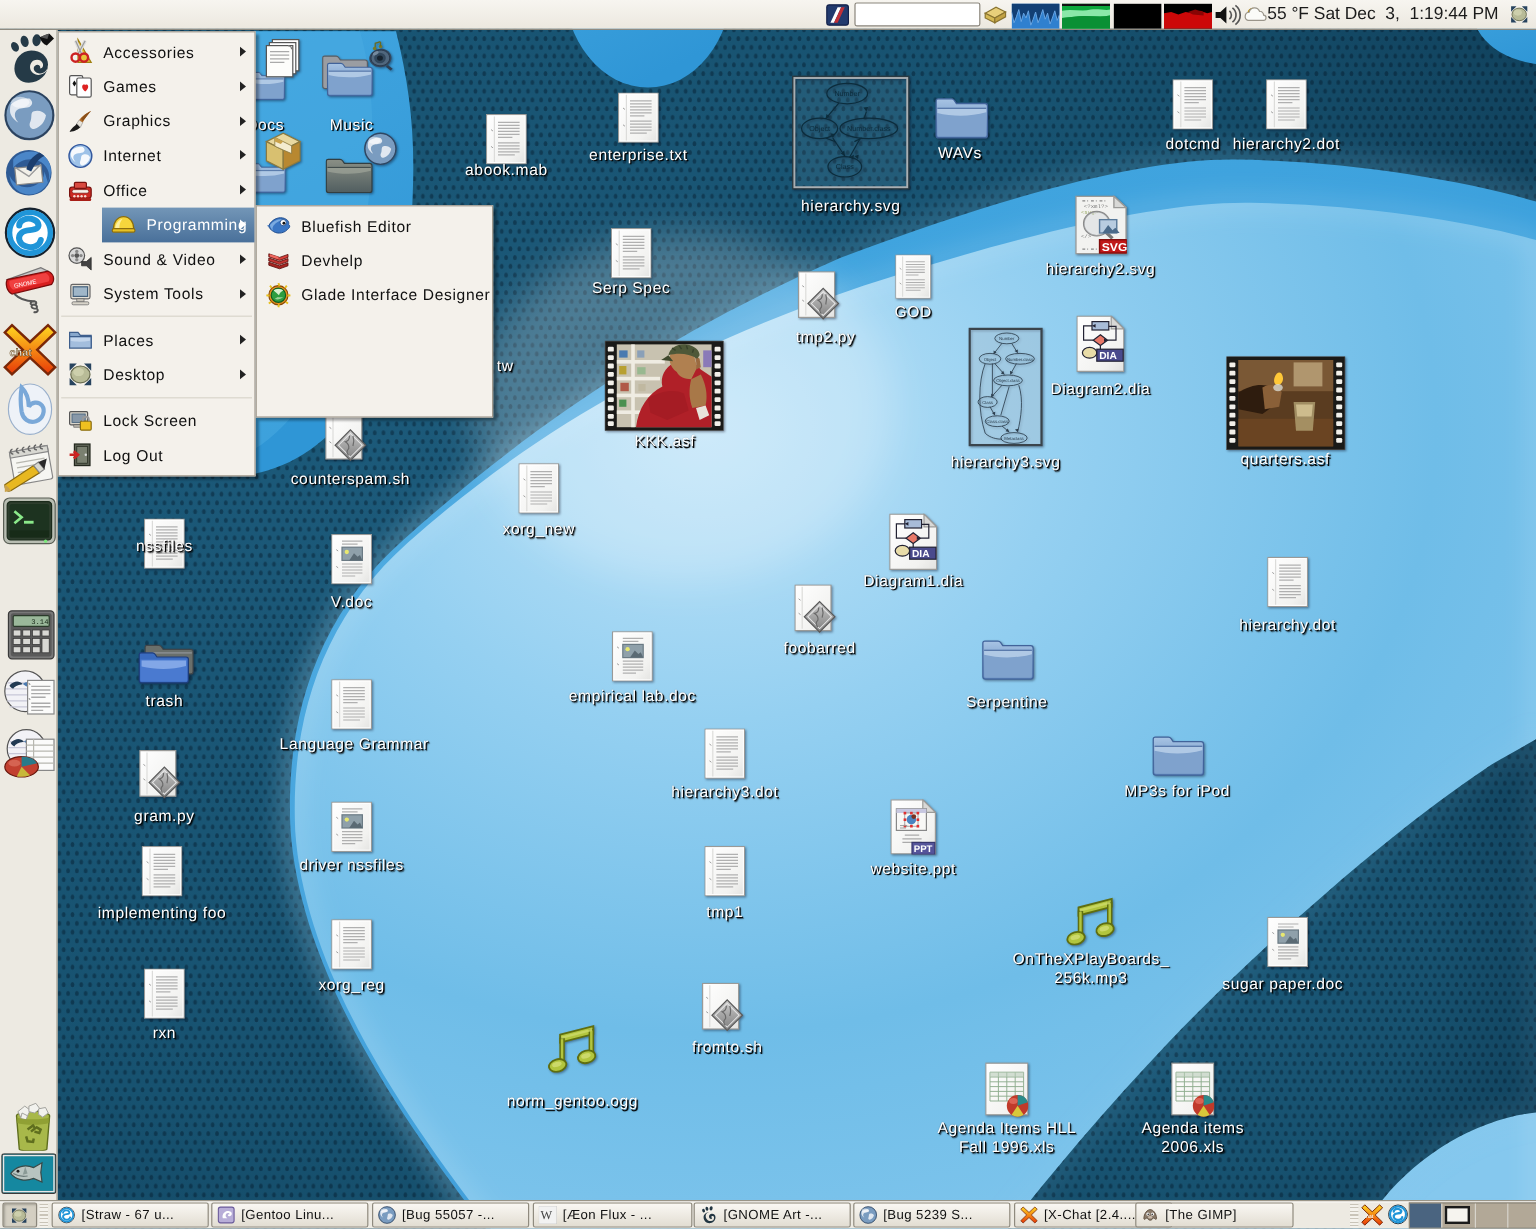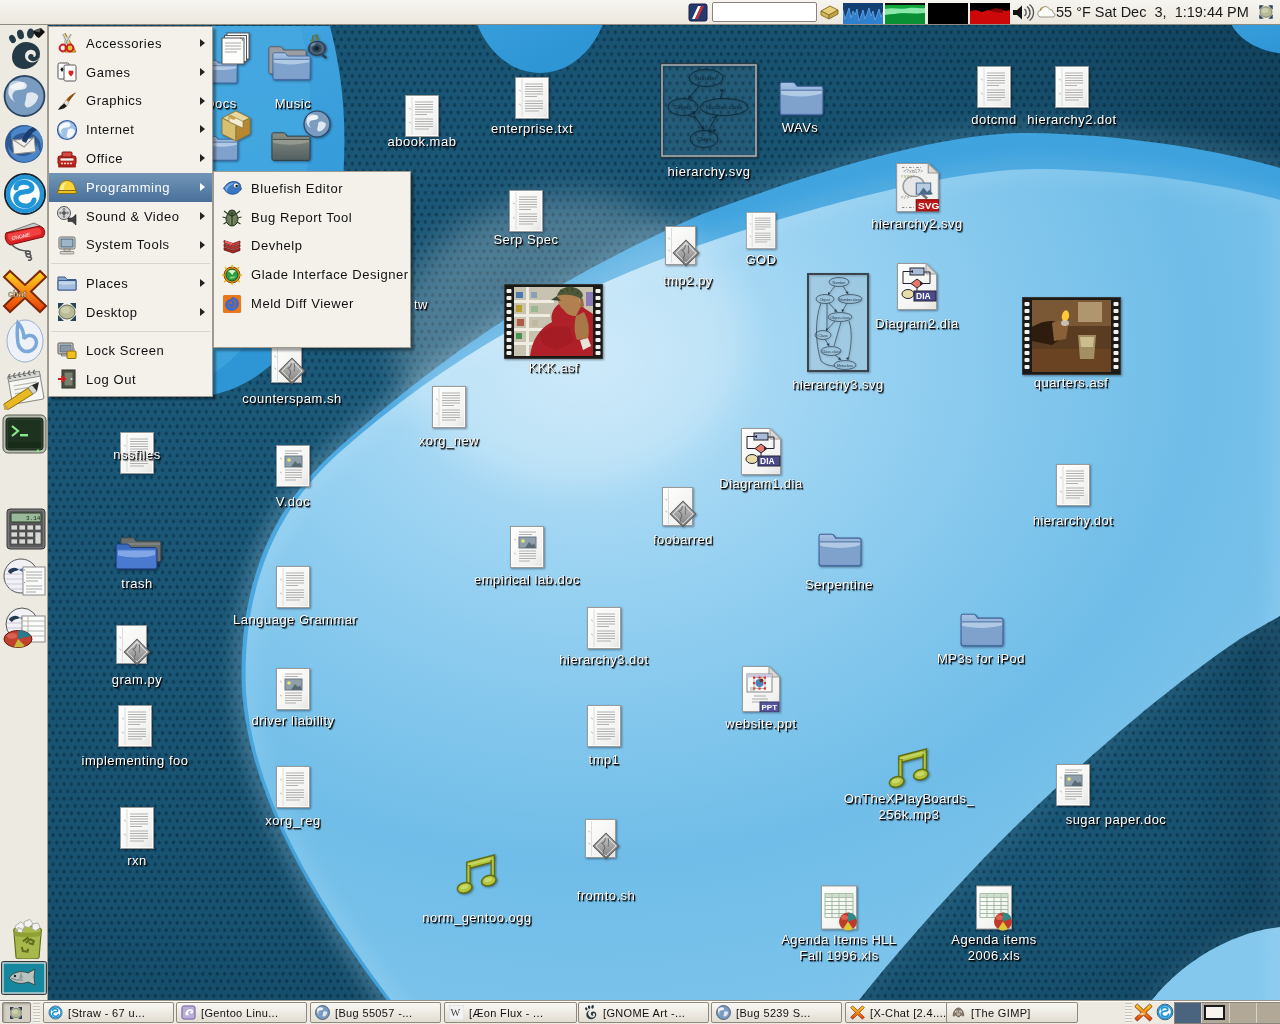--- a/index.html
+++ b/index.html
@@ -9,21 +9,21 @@
 #toppanel{z-index:30;position:absolute;left:0;top:0;width:1280px;height:24px;background:linear-gradient(#f7f5f0,#ece8df);border-bottom:1px solid #8f8b81;}
 #leftpanel{z-index:30;position:absolute;left:0;top:25px;width:47px;height:975px;background:#edeae2;border-right:1px solid #a29d90;}
 #taskbar{z-index:30;position:absolute;left:0;top:1000px;width:1280px;height:24px;background:#edeae2;border-top:1px solid #9a9588;box-shadow:inset 0 1px 0 #fbfaf7;}
 
 #menu{position:absolute;left:48px;top:26px;width:163px;height:367px;background:#f4f1eb;border:1px solid #a09a8e;box-shadow:3px 3px 2px rgba(0,0,0,.35);padding-top:2px;z-index:40;}
 #submenu{position:absolute;left:213px;top:171px;width:196px;height:173px;background:#f4f1eb;border:1px solid #a09a8e;box-shadow:3px 3px 2px rgba(0,0,0,.35);padding-top:2px;z-index:41;}
 .mi{height:28.8px;display:flex;align-items:center;position:relative;color:#101010;font-size:13px;letter-spacing:.55px;}
 .mi .ic{width:24px;height:24px;margin-left:6px;flex:none;}
 .mi .tx{margin-left:7px;white-space:nowrap;}
 .mi .ar{position:absolute;right:7px;top:10px;width:0;height:0;border-left:5px solid #222;border-top:4.5px solid transparent;border-bottom:4.5px solid transparent;}
-.mi.hl{background:linear-gradient(#7396b7,#49709a);color:#fff;}
+.mi.hl{background:linear-gradient(#7396b7,#49709a);color:#fff;margin-left:36px;}
 .mi.hl .ar{border-left-color:#fff;}
 .msep{height:9.6px;position:relative;}
 .msep:after{content:"";position:absolute;left:2px;right:2px;top:4px;border-top:1px solid #d9d5cb;}
 
 .di{position:absolute;text-align:center;z-index:5;}
 .di svg{display:block;margin:0 auto;filter:drop-shadow(1px 1.5px 1px rgba(0,0,20,.4));}
 .lbl{position:absolute;z-index:6;text-align:center;font-size:13px;letter-spacing:.5px;line-height:16px;color:#fff;white-space:pre;
  text-shadow:1px 1px 0 rgba(0,0,0,.92),1.5px 1.5px 1px rgba(0,0,0,.65),0 0 1px rgba(0,0,0,.35);}
 
 .wbtn{position:absolute;top:1px;height:19px;background:linear-gradient(#faf8f4,#e2ddd2);border:1px solid #8f8a7e;border-radius:2px;display:flex;align-items:center;overflow:hidden;}
@@ -242,27 +242,27 @@
         <svg width="34" height="42">
           <use href="#docimg"></use>
         </svg>
       </div>
 <div class="lbl" style="left:467px;top:572px;width:120px">empirical lab.doc</div>
 <div class="di" style="left:276px;top:668px">
         <svg width="34" height="42">
           <use href="#docimg"></use>
         </svg>
       </div>
-<div class="lbl" style="left:233px;top:713px;width:120px">driver liability</div>
+<div class="lbl" style="left:233px;top:713px;width:120px">driver nssfiles</div>
 <div class="di" style="left:1056px;top:764px">
         <svg width="34" height="42">
           <use href="#docimg"></use>
         </svg>
       </div>
-<div class="lbl" style="left:1056px;top:812px;width:120px">sugar paper.doc</div>
+<div class="lbl" style="left:1009px;top:812px;width:120px">sugar paper.doc</div>
 
 <div class="di" style="left:271px;top:344px">
         <svg width="42" height="46" viewBox="0 0 42 46">
           <use href="#script"></use>
         </svg>
       </div>
 <div class="lbl" style="left:232px;top:391px;width:120px">counterspam.sh</div>
 <div class="di" style="left:665px;top:226px">
         <svg width="42" height="46" viewBox="0 0 42 46">
           <use href="#script"></use>
@@ -273,21 +273,21 @@
         <svg width="42" height="46" viewBox="0 0 42 46">
           <use href="#script"></use>
         </svg>
       </div>
 <div class="lbl" style="left:623px;top:532px;width:120px">foobarred</div>
 <div class="di" style="left:585px;top:819px">
         <svg width="42" height="46" viewBox="0 0 42 46">
           <use href="#script"></use>
         </svg>
       </div>
-<div class="lbl" style="left:546px;top:888px;width:120px">fromto.sh</div>
+<div class="lbl" style="left:546px;top:865px;width:120px">fromto.sh</div>
 <div class="di" style="left:116px;top:625px">
         <svg width="42" height="46" viewBox="0 0 42 46">
           <use href="#script"></use>
         </svg>
       </div>
 <div class="lbl" style="left:77px;top:672px;width:120px">gram.py</div>
 
 <div class="di" style="left:888px;top:746px">
         <svg width="42" height="42" viewBox="0 0 40 41">
           <use href="#note"></use>
@@ -878,41 +878,29 @@
 </div>
 <div id="submenu">
  <div class="mi">
         <svg class="ic" viewBox="0 0 24 24">
           <use href="#s-blue"></use>
         </svg>
         <span class="tx">Bluefish Editor</span>
       </div>
  <div class="mi">
         <svg class="ic" viewBox="0 0 24 24">
-          <use href="#s-bug"></use>
-        </svg>
-        <span class="tx">Bug Report Tool</span>
-      </div>
- <div class="mi">
-        <svg class="ic" viewBox="0 0 24 24">
           <use href="#s-dev"></use>
         </svg>
         <span class="tx">Devhelp</span>
       </div>
  <div class="mi">
         <svg class="ic" viewBox="0 0 24 24">
           <use href="#s-glade"></use>
         </svg>
         <span class="tx">Glade Interface Designer</span>
-      </div>
- <div class="mi">
-        <svg class="ic" viewBox="0 0 24 24">
-          <use href="#s-meld"></use>
-        </svg>
-        <span class="tx">Meld Diff Viewer</span>
       </div>
 </div>
 
 <svg width="0" height="0" style="position:absolute">
 <defs>
 
 <g id="m-acc">
  <path d="M10,2 L21,21 L10,21 Z" fill="#e8c53a" stroke="#a08010" stroke-width="1"></path>
  <path d="M8,3 L13,14 M16,3 L10,14" stroke="#dcdcdc" stroke-width="3"></path>
  <path d="M8,3 L13,14 M16,3 L10,14" stroke="#9a9a9a" stroke-width="1"></path>

